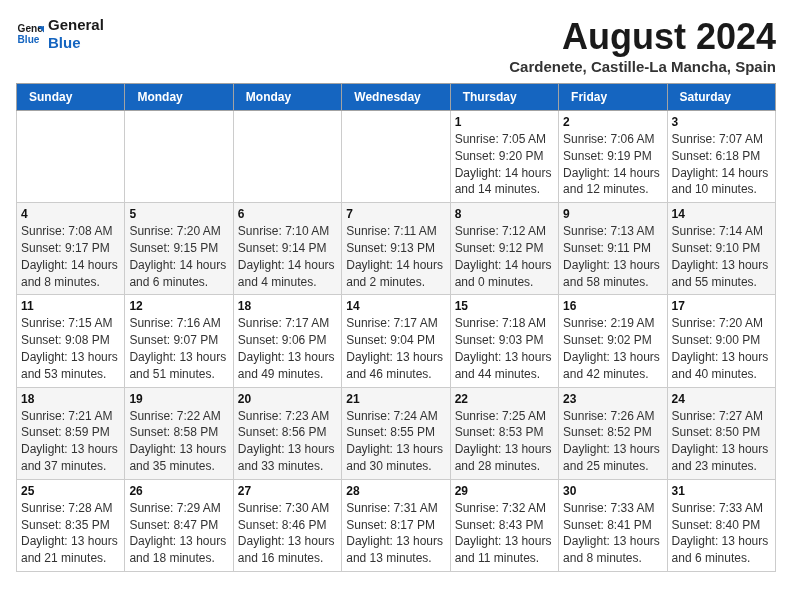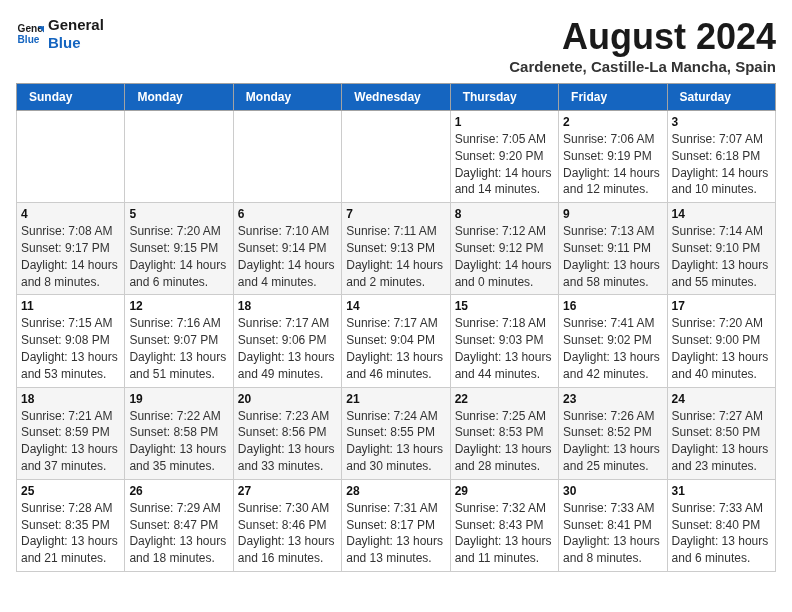--- a/index.html
+++ b/index.html
@@ -222,21 +222,21 @@
         </td>
         <td>
           <div class="day-num">15</div>
           <div class="day-detail">Sunrise: 7:18 AM
 Sunset: 9:03 PM
 Daylight: 13 hours
 and 44 minutes.</div>
         </td>
         <td>
           <div class="day-num">16</div>
-          <div class="day-detail">Sunrise: 7:41 AM
+          <div class="day-detail">Sunrise: 2:19 AM
 Sunset: 9:02 PM
 Daylight: 13 hours
 and 42 minutes.</div>
         </td>
         <td>
           <div class="day-num">17</div>
           <div class="day-detail">Sunrise: 7:20 AM
 Sunset: 9:00 PM
 Daylight: 13 hours
 and 40 minutes.</div>

